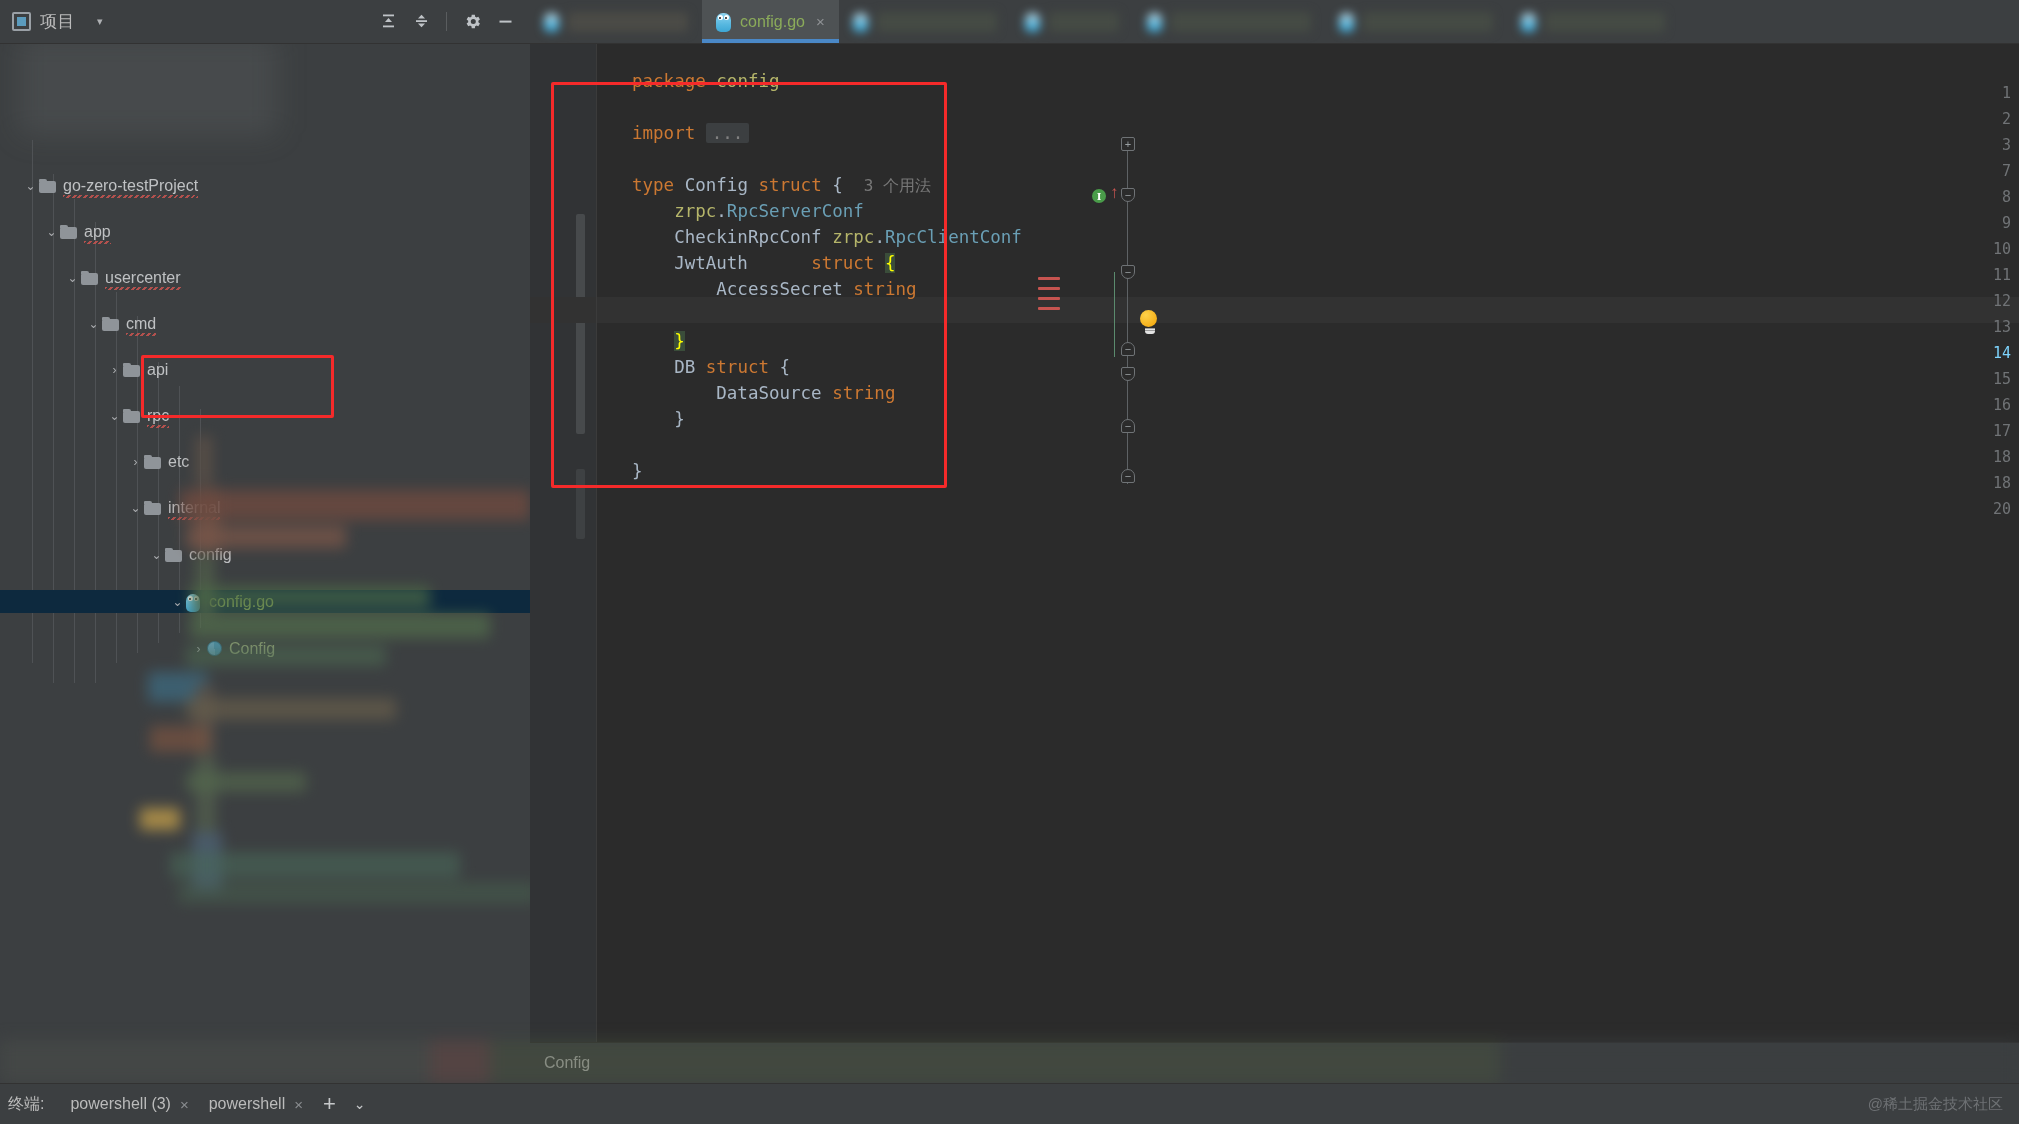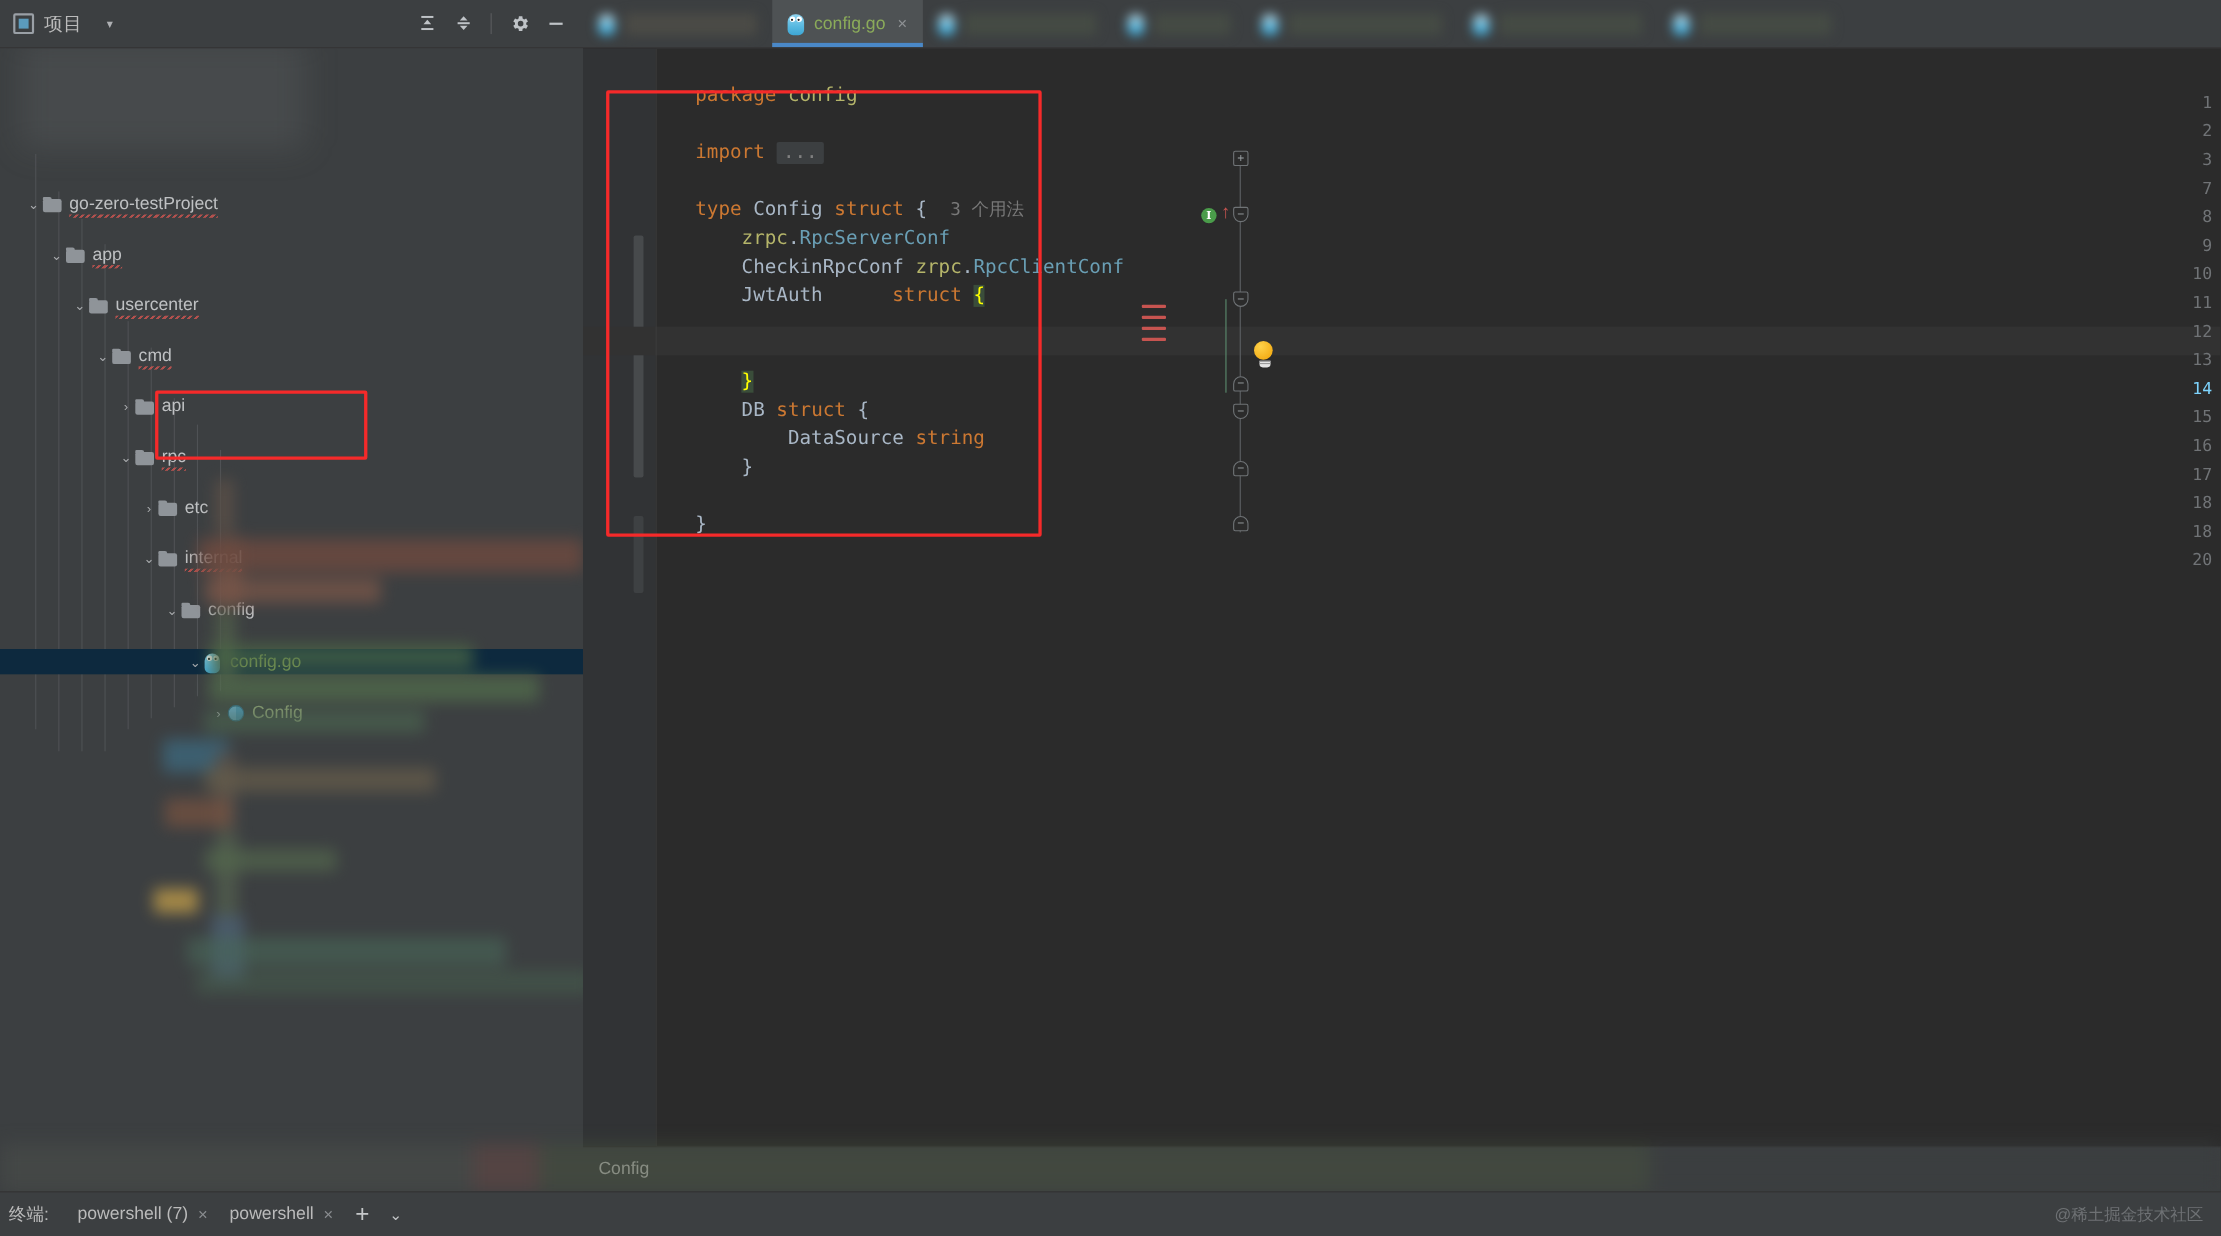--- a/index.html
+++ b/index.html
@@ -84,21 +84,21 @@
   
   .editor{flex:1;background:#2b2b2b;position:relative;overflow:hidden;display:flex;flex-direction:column;}
   .codearea{flex:1;position:relative;overflow:hidden;}
   .gutter{position:absolute;left:0;top:0;bottom:0;width:66px;background:#313335;}
   .lnum{position:absolute;right:8px;width:40px;text-align:right;color:#707376;
         font-family:"DejaVu Sans Mono","Liberation Mono",monospace;font-size:15px;}
   .lnum.cur{color:#7dd3fc;font-weight:normal;}
   .codelines{position:absolute;left:66px;top:0;right:0;bottom:0;}
   .cl{position:absolute;left:0;right:0;height:26px;white-space:pre;
       font-family:"DejaVu Sans Mono","Liberation Mono",monospace;font-size:17.5px;color:#a9b7c6;
-      display:flex;align-items:flex-end;}
+      display:flex;align-items:flex-start;}
   .cl .txt{padding-left:36px;}
   .kw{color:#cc7832;} .typ{color:#a9b7c6;} .pkg{color:#b5b56a;} .cls{color:#6a9fb5;}
   .hint{color:#787878;font-size:16px;}
   .brace-hl{background:#3a4d3a;color:#ffff00;}
   .curline{position:absolute;left:0;right:0;height:26px;background:#323232;}
   .foldmark{position:absolute;width:14px;height:14px;border:1px solid #6f7376;border-radius:2px;
             box-sizing:border-box;display:flex;align-items:center;justify-content:center;
             color:#9aa0a3;font-size:11px;line-height:1;background:#2b2b2b;}
   .foldmark.shield{border-radius:2px 2px 7px 7px;}
   .foldline{position:absolute;width:1px;background:#5e6265;}
@@ -436,20 +436,23 @@
           </div>
           <div class="cl" style="top:183px;">
             <span class="txt">    <span class="typ">CheckinRpcConf</span> <span class="pkg">zrpc</span>.<span class="cls">RpcClientConf</span></span>
           </div>
           <div class="cl" style="top:157px;">
             <span class="txt">    <span class="pkg">zrpc</span>.<span class="cls">RpcServerConf</span></span>
           </div>
           <div class="cl" style="top:209px;">
             <span class="txt">    <span class="typ">JwtAuth</span>      <span class="kw">struct</span> <span class="brace-hl">{</span></span>
           </div>
+          <div class="cl" style="top:235px;">
+            <span class="txt">        <span class="typ">AccessSecret</span> <span class="kw">string</span></span>
+          </div>
           <div class="cl" style="top:287px;">
             <span class="txt">    <span class="brace-hl">}</span></span>
           </div>
           <div class="cl" style="top:313px;">
             <span class="txt">    <span class="typ">DB</span> <span class="kw">struct</span> {</span>
           </div>
           <div class="cl" style="top:339px;">
             <span class="txt">        <span class="typ">DataSource</span> <span class="kw">string</span></span>
           </div>
           <div class="cl" style="top:365px;">
@@ -475,21 +478,21 @@
   <div class="termblur" style="filter:blur(8px);">
     <div style="position:absolute;left:0;top:0;width:430px;height:44px;background:#4a4f4a;opacity:.55;"></div>
     <div style="position:absolute;left:430px;top:0;width:60px;height:44px;background:#6b4a46;opacity:.5;"></div>
     <div style="position:absolute;left:490px;top:0;width:1010px;height:44px;background:#49543f;opacity:.45;"></div>
     <div style="position:absolute;left:1500px;top:0;width:519px;height:44px;background:#3a3d3f;opacity:.6;"></div>
   </div>
 
   <div class="bottombar">
     <span class="bb-label">终端:</span>
     <span class="bb-tab">
-      <span>powershell (7)</span>
+      <span>powershell (3)</span>
       <span class="bb-x">×</span>
     </span>
     <span class="bb-tab">
       <span>powershell</span>
       <span class="bb-x">×</span>
     </span>
     <span class="bb-plus">+</span>
     <span class="bb-chev">⌄</span>
     <span class="watermark">@稀土掘金技术社区</span>
   </div>

